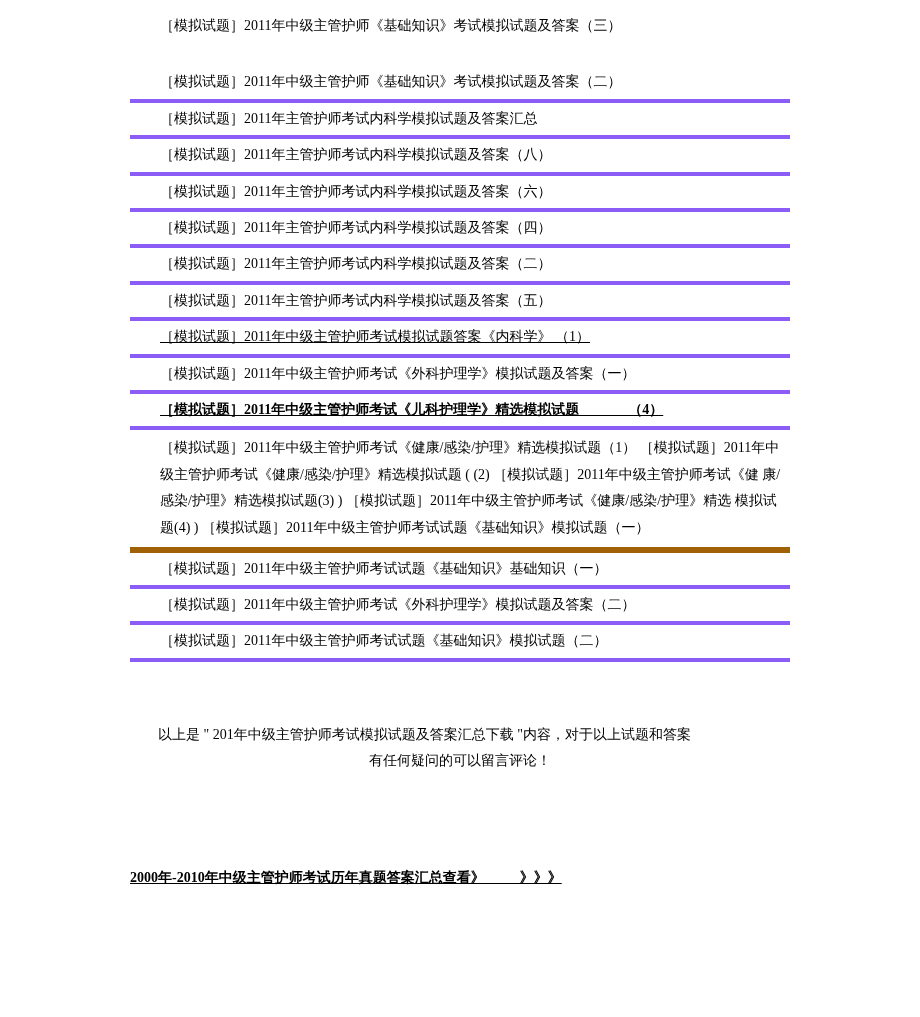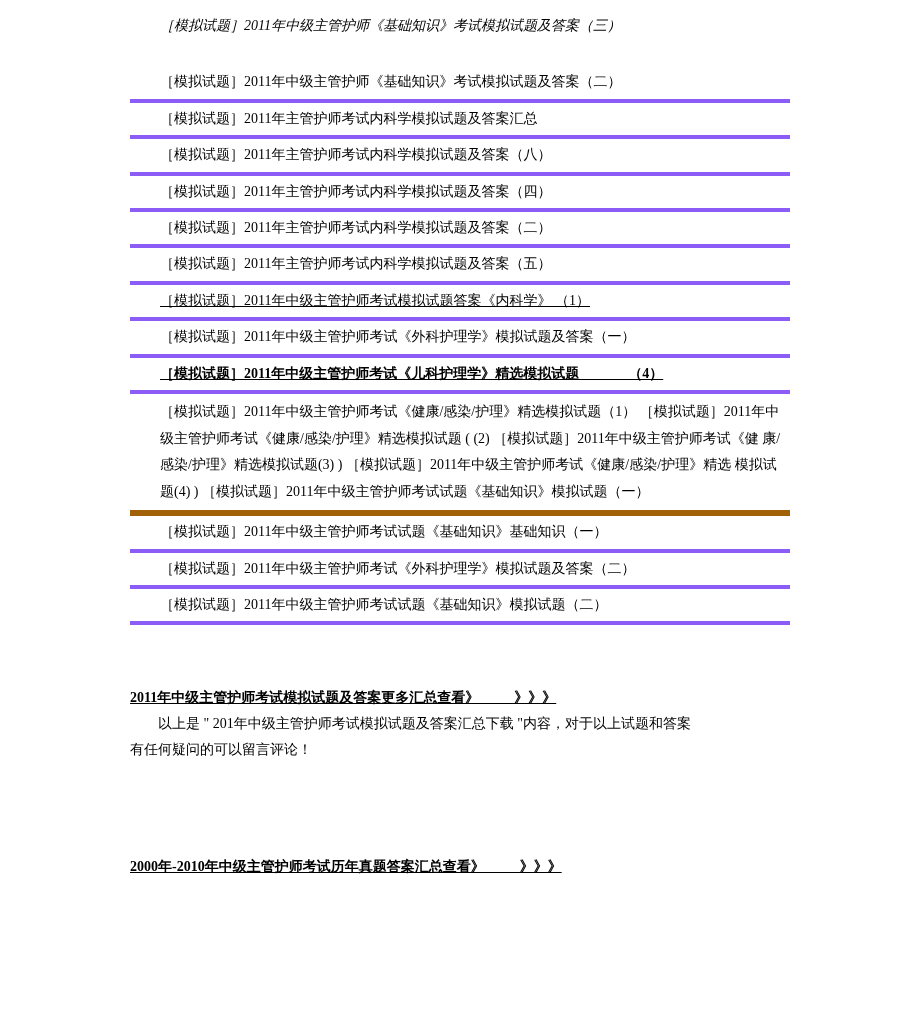--- a/index.html
+++ b/index.html
@@ -19,21 +19,20 @@
       list-style: none;
     }
     .link-item {
       padding: 5px 0 5px 30px;
       border-bottom: 4px solid #8b5cf6;
       line-height: 1.6;
     }
     .link-item.first {
       border-bottom: none;
       margin-bottom: 24px;
-      font-style: italic;
     }
     .underlined {
       text-decoration: underline;
     }
     .paragraph-block {
       padding: 5px 0 5px 30px;
       border-bottom: 6px solid #a16207;
       line-height: 1.9;
     }
     .section-gap {
@@ -50,51 +49,52 @@
       text-decoration: underline;
       line-height: 1.8;
     }
     .note-text {
       padding-left: 0;
       line-height: 1.9;
       text-indent: 2em;
     }
     .note-text.no-indent {
       text-indent: 0;
+      text-align: center;
     }
     .wide-space {
       white-space: pre;
       font-weight: bold;
     }
   </style>
 </head>
 <body>
 
 <div class="container">
 
   <ul class="link-list">
     <li class="link-item first">［模拟试题］2011年中级主管护师《基础知识》考试模拟试题及答案（三）</li>
     <li class="link-item">［模拟试题］2011年中级主管护师《基础知识》考试模拟试题及答案（二）</li>
     <li class="link-item">［模拟试题］2011年主管护师考试内科学模拟试题及答案汇总</li>
     <li class="link-item">［模拟试题］2011年主管护师考试内科学模拟试题及答案（八）</li>
+    <li class="link-item">［模拟试题］2011年主管护师考试内科学模拟试题及答案（六）</li>
     <li class="link-item">［模拟试题］2011年主管护师考试内科学模拟试题及答案（四）</li>
     <li class="link-item">［模拟试题］2011年主管护师考试内科学模拟试题及答案（二）</li>
     <li class="link-item">［模拟试题］2011年主管护师考试内科学模拟试题及答案（五）</li>
     <li class="link-item"><span class="underlined">［模拟试题］2011年中级主管护师考试模拟试题答案《内科学》   （1）</span></li>
     <li class="link-item">［模拟试题］2011年中级主管护师考试《外科护理学》模拟试题及答案（一）</li>
     <li class="link-item"><span class="underlined wide-space">［模拟试题］2011年中级主管护师考试《儿科护理学》精选模拟试题              （4）</span></li>
     <li class="paragraph-block">［模拟试题］2011年中级主管护师考试《健康/感染/护理》精选模拟试题（1） ［模拟试题］2011年中级主管护师考试《健康/感染/护理》精选模拟试题 ( (2) ［模拟试题］2011年中级主管护师考试《健 康/感染/护理》精选模拟试题(3) )   ［模拟试题］2011年中级主管护师考试《健康/感染/护理》精选 模拟试题(4) ) ［模拟试题］2011年中级主管护师考试试题《基础知识》模拟试题（一）</li>
     <li class="link-item">［模拟试题］2011年中级主管护师考试试题《基础知识》基础知识（一）</li>
     <li class="link-item">［模拟试题］2011年中级主管护师考试《外科护理学》模拟试题及答案（二）</li>
     <li class="link-item">［模拟试题］2011年中级主管护师考试试题《基础知识》模拟试题（二）</li>
   </ul>
 
   <div class="section-gap"></div>
 
-  <div class="summary-link wide-space">2011年中级主管护师考试模拟试题及答案更多汇总查看》          》》》</div>
   <div class="note-text">以上是 " 201年中级主管护师考试模拟试题及答案汇总下载       "内容，对于以上试题和答案</div>
   <div class="note-text no-indent">有任何疑问的可以留言评论！</div>
 
   <div class="big-gap"></div>
 
   <div class="summary-link wide-space">2000年-2010年中级主管护师考试历年真题答案汇总查看》          》》》</div>
 
   <div class="medium-gap"></div>
 
 </div>

